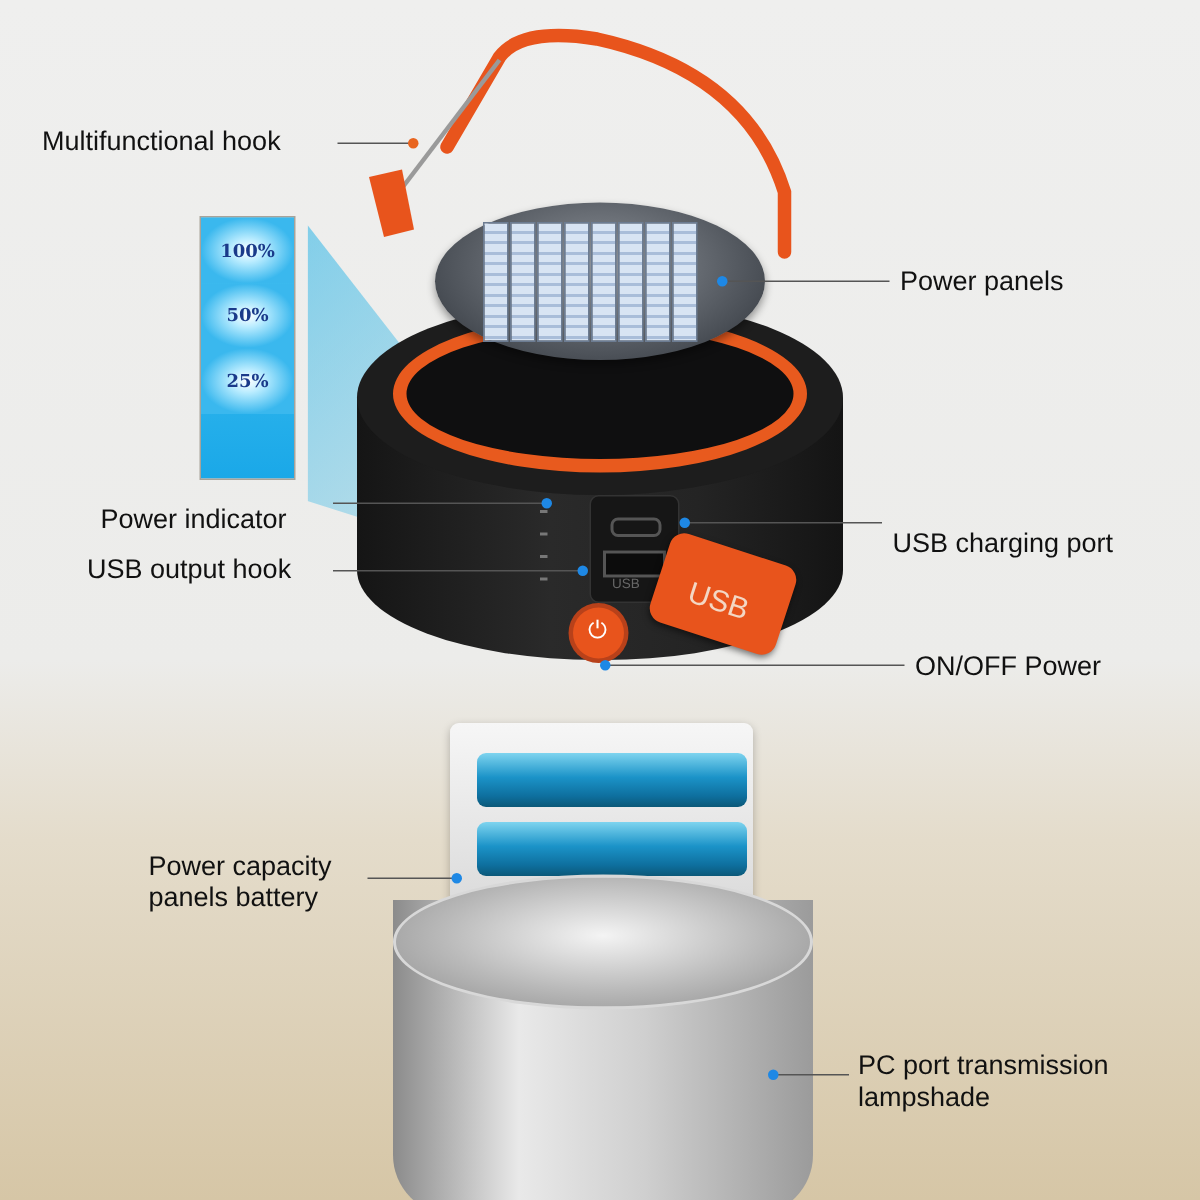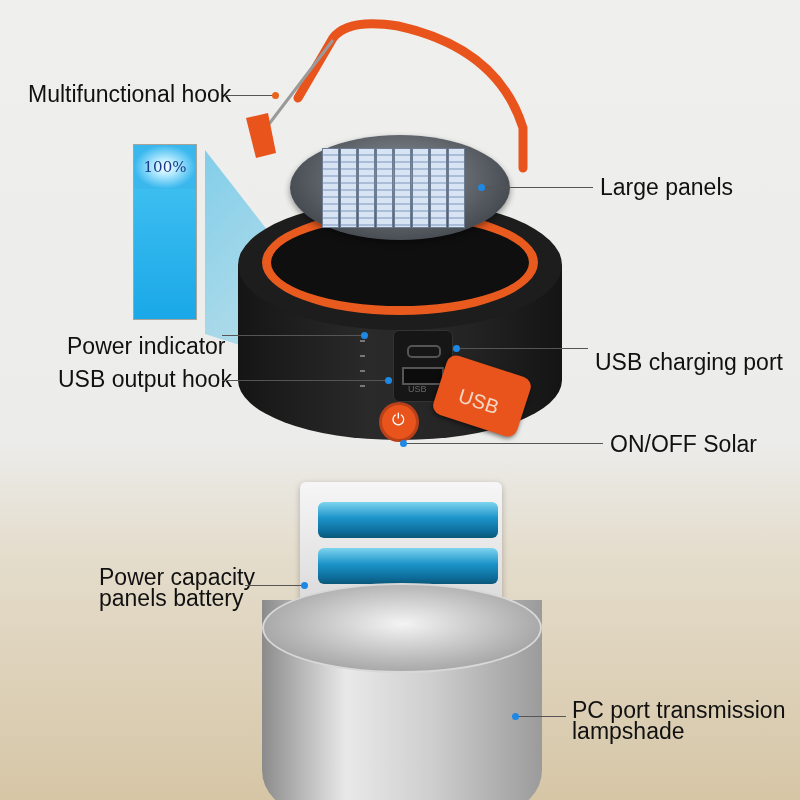--- a/index.html
+++ b/index.html
@@ -1,19 +1,19 @@
 <!DOCTYPE html>
 <html><head>
 <meta charset="utf-8">
 <style>
   html,body{margin:0;padding:0;}
   body{width:800px;height:800px;overflow:hidden;position:relative;
     background:linear-gradient(180deg,#efefee 0%,#ececea 55%,#e4dccb 70%,#d6c6a6 100%);
     font-family:"Liberation Sans",sans-serif;color:#111;}
-  .label{position:absolute;font-size:23px;line-height:21px;color:#111;white-space:nowrap;}
+  .label{position:absolute;font-size:18px;line-height:21px;color:#111;white-space:nowrap;}
   .line{position:absolute;height:1px;background:#555;}
   .dot{position:absolute;width:7px;height:7px;border-radius:50%;}
   .dot.blue{background:#1e88e5;}
   .dot.orange{background:#e8641e;}
   
   .hook{position:absolute;left:238px;top:18px;width:300px;height:180px;}
   
   .solar-disc{position:absolute;left:290px;top:135px;width:220px;height:105px;border-radius:50%;
     background:radial-gradient(ellipse at 50% 40%,#8e939a,#4a4f56 70%,#2b2e33);
     box-shadow:0 3px 6px rgba(0,0,0,.4);}
@@ -41,21 +41,21 @@
   .led{position:absolute;left:360px;width:5px;height:2px;background:#777;}
   
   .beam{position:absolute;left:205px;top:150px;width:170px;height:230px;
     background:linear-gradient(135deg,rgba(42,180,230,.55),rgba(42,180,230,.15));
     clip-path:polygon(0 0,0 80%,85% 100%,100% 95%);}
   
   .indicator{position:absolute;left:133px;top:144px;width:62px;height:174px;border:1px solid #a8a39a;
     background:linear-gradient(180deg,#48c5f2,#1aa8e8);}
   .ind-cell{height:43.5px;display:flex;align-items:center;justify-content:center;
     background:radial-gradient(ellipse at 50% 50%,#ffffff 0%,#b9ecff 25%,#3ab8ee 70%);}
-  .ind-cell span{font-family:"DejaVu Serif",serif;font-weight:normal;font-size:15px;color:#1a3a8a;}
+  .ind-cell span{font-family:"DejaVu Serif",serif;font-weight:bold;font-size:12px;color:#1a3a8a;}
   
   .tray{position:absolute;left:300px;top:482px;width:202px;height:130px;border-radius:6px;
     background:linear-gradient(180deg,#f6f6f6,#d9d9d9);box-shadow:0 2px 6px rgba(0,0,0,.25);}
   .battery{position:absolute;left:318px;width:180px;height:36px;border-radius:6px;
     background:linear-gradient(180deg,#7ed4ef,#1b93c8 45%,#0e6f9e 80%,#0b5878);}
   
   .shade{position:absolute;left:262px;top:600px;width:280px;height:210px;border-radius:0 0 40px 40px;
     background:linear-gradient(90deg,#8b8b8b,#e9e9e9 30%,#cfcfcf 60%,#9b9b9b);}
   .shade-top{position:absolute;left:262px;top:583px;width:280px;height:90px;border-radius:50%;
     background:radial-gradient(ellipse at 50% 45%,#f4f4f4,#b9b9b9 55%,#8c8c8c);border:2px solid #d8d8d8;box-sizing:border-box;}
@@ -66,20 +66,26 @@
 <svg class="hook" viewBox="0 0 300 180">
   <path d="M60 80 L95 20 Q110 0 160 8 Q260 30 285 110 L285 150" fill="none" stroke="#e8541c" stroke-width="9" stroke-linecap="round"></path>
   <path d="M95 22 L28 110" stroke="#9a9a9a" stroke-width="3"></path>
   <path d="M8 100 L30 95 L38 135 L18 140 Z" fill="#e8541c"></path>
 </svg>
 
 <div class="beam"></div>
 <div class="indicator">
   <div class="ind-cell">
       <span>100%</span>
+    </div>
+  <div class="ind-cell">
+      <span>50%</span>
+    </div>
+  <div class="ind-cell">
+      <span>25%</span>
     </div>
 </div>
 
 <div class="body-main"></div>
 <div class="body-top"></div>
 <div class="ring"></div>
 <div class="led" style="top:340px"></div>
 <div class="led" style="top:355px"></div>
 <div class="led" style="top:370px"></div>
 <div class="led" style="top:385px"></div>
@@ -108,37 +114,37 @@
 <div class="battery" style="top:502px"></div>
 <div class="battery" style="top:548px"></div>
 
 <div class="shade"></div>
 <div class="shade-top"></div>
 
 <div class="label" style="left:28px;top:84px">Multifunctional hook</div>
 <div class="line" style="left:225px;top:95px;width:48px"></div>
 <div class="dot orange" style="left:272px;top:92px"></div>
 
-<div class="label" style="left:600px;top:177px">Large panels</div>
+<div class="label" style="left:600px;top:177px">Power panels</div>
 <div class="line" style="left:483px;top:187px;width:110px"></div>
 <div class="dot blue" style="left:478px;top:184px"></div>
 
 <div class="label" style="left:67px;top:336px">Power indicator</div>
 <div class="line" style="left:222px;top:335px;width:140px"></div>
 <div class="dot blue" style="left:361px;top:332px"></div>
 
 <div class="label" style="left:595px;top:352px">USB charging port</div>
 <div class="line" style="left:458px;top:348px;width:130px"></div>
 <div class="dot blue" style="left:453px;top:345px"></div>
 
 <div class="label" style="left:58px;top:369px">USB output hook</div>
 <div class="line" style="left:222px;top:380px;width:164px"></div>
 <div class="dot blue" style="left:385px;top:377px"></div>
 
-<div class="label" style="left:610px;top:434px">ON/OFF Solar</div>
+<div class="label" style="left:610px;top:434px">ON/OFF Power</div>
 <div class="line" style="left:405px;top:443px;width:198px"></div>
 <div class="dot blue" style="left:400px;top:440px"></div>
 
 <div class="label" style="left:99px;top:567px">Power capacity</div>
 <div class="label" style="left:99px;top:588px">panels battery</div>
 <div class="line" style="left:245px;top:585px;width:58px"></div>
 <div class="dot blue" style="left:301px;top:582px"></div>
 
 <div class="label" style="left:572px;top:700px">PC port transmission</div>
 <div class="label" style="left:572px;top:721px">lampshade</div>

